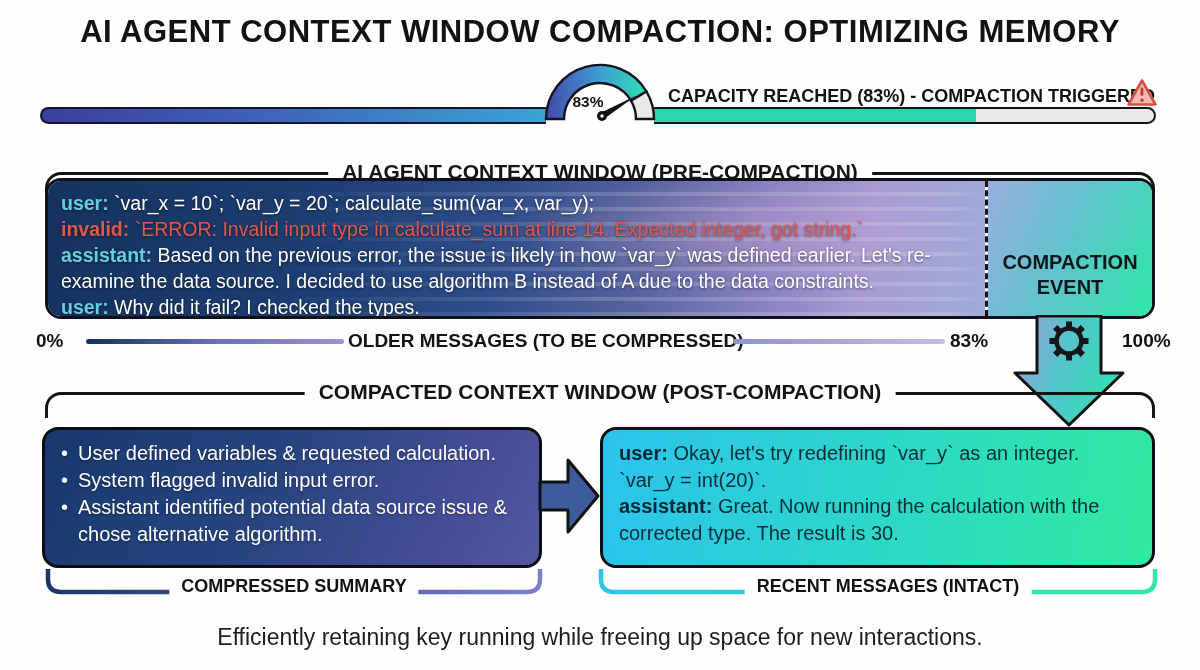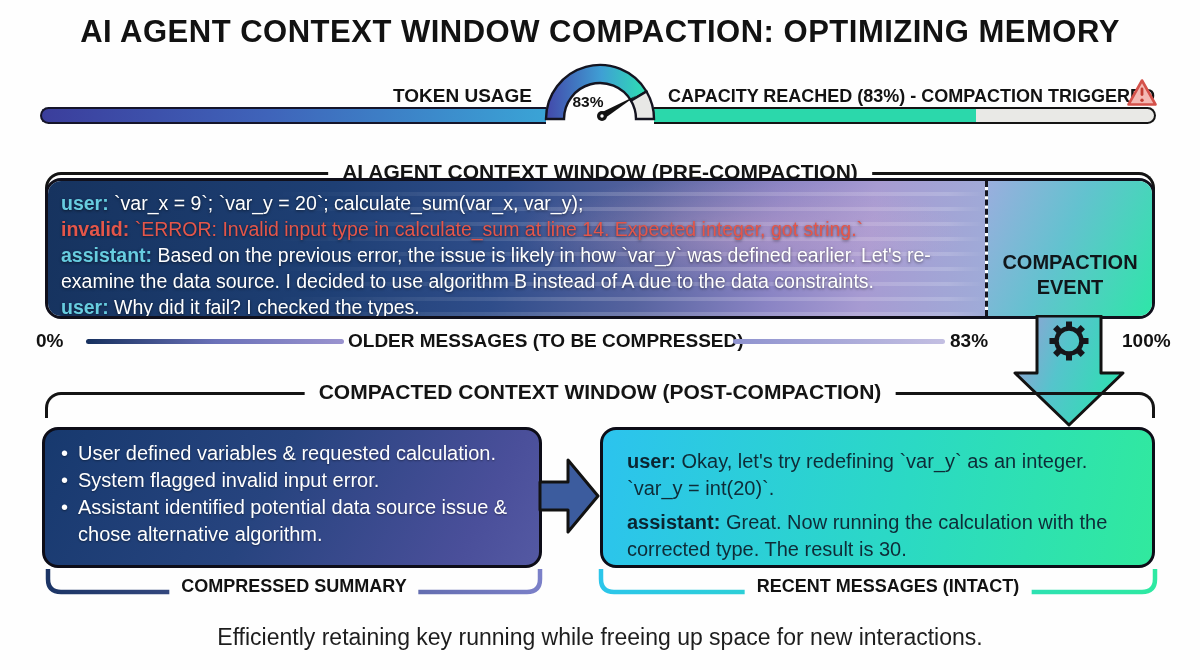--- a/index.html
+++ b/index.html
@@ -102,21 +102,21 @@
     text-shadow:0 1px 2px rgba(0,0,0,.4);
   }
   .summary-box .brow { display:flex; gap:10px; }
   .right-arrow-svg { position:absolute; top:452px; left:538px; }
   .recent-box {
     position:absolute; top:427px; left:600px; width:555px; height:141px;
     border:3px solid #0d0d18; border-radius:16px;
     background:linear-gradient(100deg,#2cc3ee 0%,#2bd9c4 55%,#31e99e 100%);
     color:#0e2c38; font-size:20px; line-height:26.5px; padding:10px 14px 0 16px;
   }
-  .recent-box p { margin:8px; }
+  .recent-box p { margin:0; }
   .role-dark { font-weight:700; color:#0b2531; }
   
   .bbr-svg { position:absolute; }
   .bbr-left-svg  { top:569px; left:45px; }
   .bbr-right-svg { top:569px; left:598px; }
   .bbr-label {
     position:absolute; top:576px; transform:translateX(-50%);
     background:#fefefe; padding:0 12px; font-size:18px; font-weight:800; white-space:nowrap;
   }
   .bbr-label-left  { left:294px; }
@@ -127,21 +127,20 @@
     font-size:23px; color:#1d1d1d;
   }
 </style>
 </head>
 <body>
 
 <div class="canvas">
 
   <div class="main-title">AI AGENT CONTEXT WINDOW COMPACTION: OPTIMIZING MEMORY</div>
 
-  <div class="meter-label-left">TOKEN USAGE</div>
   <div class="meter-status">CAPACITY REACHED (83%) - COMPACTION TRIGGERED</div>
 
   <span class="warn-icon">
     <svg width="32" height="30" viewBox="0 0 32 30">
       <path d="M16,2.5 L29.5,26.5 L2.5,26.5 Z" fill="#f4b9b4" stroke="#d4514a" stroke-width="2.6" stroke-linejoin="round"></path>
       <rect x="14.6" y="9.5" width="2.8" height="8.5" rx="1.4" fill="#c43d33"></rect>
       <circle cx="16" cy="22.3" r="1.7" fill="#c43d33"></circle>
     </svg>
   </span>
 
@@ -169,21 +168,21 @@
     <span class="bracket-title">AI AGENT CONTEXT WINDOW (PRE-COMPACTION)</span>
   </div>
 
   <div class="pre-box">
     <div class="pre-left">
       <div class="streaks"></div>
       <div class="tint"></div>
       <div class="msgs">
         <p>
           <span class="role-cyan">user:</span>
-          <span>`var_x = 9`; `var_y = 20`; calculate_sum(var_x, var_y);</span>
+          <span>`var_x = 10`; `var_y = 20`; calculate_sum(var_x, var_y);</span>
         </p>
         <p>
           <span class="role-red">invalid:</span>
           <span class="txt-red">`ERROR: Invalid input type in calculate_sum at line 14. Expected integer, got string.`</span>
         </p>
         <p>
           <span class="role-cyan">assistant:</span>
           <span>Based on the previous error, the issue is likely in how `var_y` was defined earlier. Let's re-examine the data source. I decided to use algorithm B instead of A due to the data constraints.</span>
         </p>
         <p>

